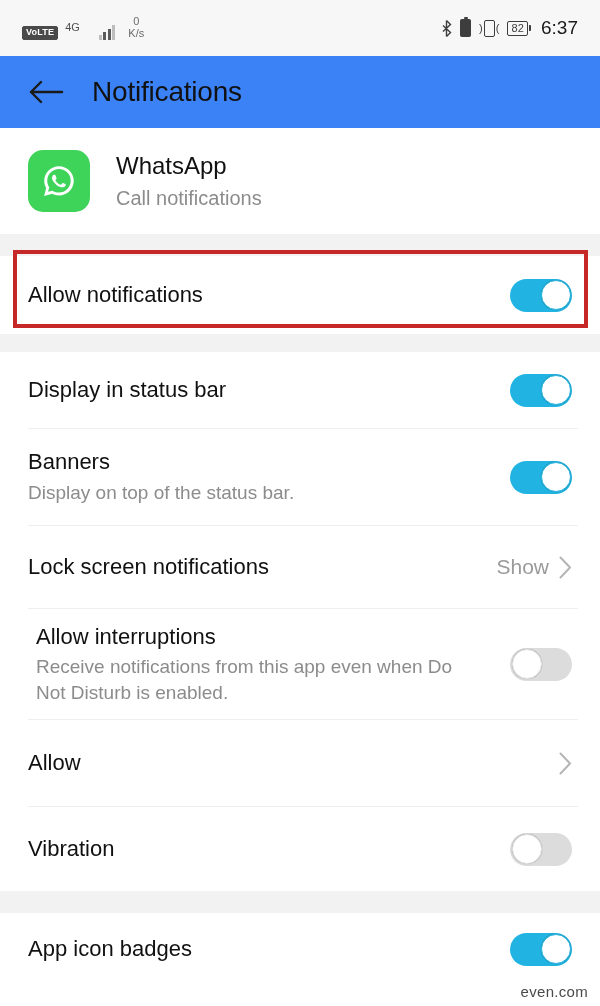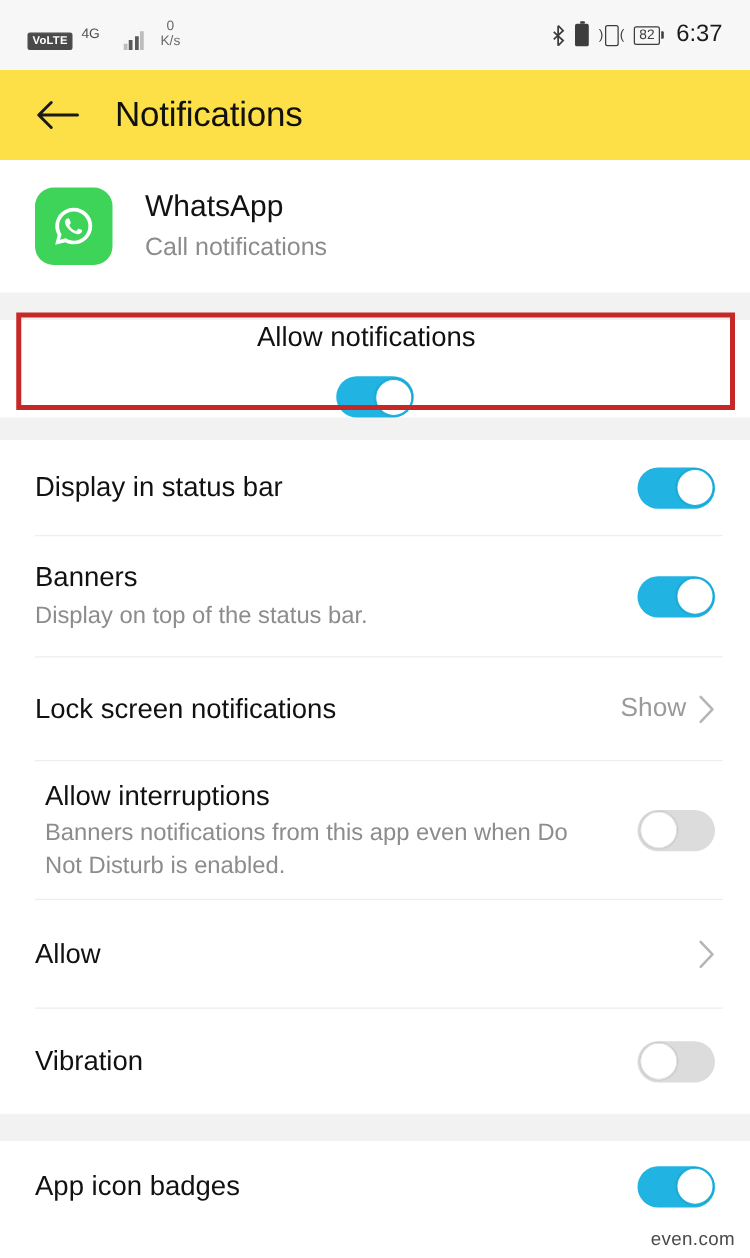--- a/index.html
+++ b/index.html
@@ -130,21 +130,21 @@
   }
   .clock {
     font-size: 19px;
     color: #1a1a1a;
     margin-left: 2px;
   }
 
   
   .app-bar {
     height: 72px;
-    background: #fde047;
+    background: #3b82f6;
     display: flex;
     align-items: center;
     padding: 0 14px 0 28px;
     box-sizing: border-box;
   }
   .back-arrow { width: 36px; height: 26px; flex: none; cursor: pointer; }
   .app-bar-title {
     font-size: 28px;
     color: #111111;
     margin-left: 28px;
@@ -328,21 +328,21 @@
     <div class="app-text">
       <div class="app-name">WhatsApp</div>
       <div class="app-sub">Call notifications</div>
     </div>
   </div>
 </div>
 
 <div class="gap"></div>
 
 <div class="section">
-  <div class="row" style="min-height:78px;flex-direction:column;">
+  <div class="row" style="min-height:78px;">
     <div class="row-text">
       <div class="row-title">Allow notifications</div>
     </div>
     <div class="row-right">
       <div class="toggle on">
         <div class="knob"></div>
       </div>
     </div>
   </div>
 </div>
@@ -385,21 +385,21 @@
       <svg class="chevron" viewBox="0 0 13 23">
         <path d="M1.5 1.5 L11 11.5 L1.5 21.5" fill="none" stroke="#b5b5b5" stroke-width="2" stroke-linecap="round" stroke-linejoin="round"></path>
       </svg>
     </div>
   </div>
   <div class="divider"></div>
 
   <div class="row tall" style="min-height:110px;padding-left:36px;">
     <div class="row-text">
       <div class="row-title">Allow interruptions</div>
-      <div class="row-sub">Banners notifications from this app even when Do Not Disturb is enabled.</div>
+      <div class="row-sub">Receive notifications from this app even when Do Not Disturb is enabled.</div>
     </div>
     <div class="row-right">
       <div class="toggle off">
           <div class="knob"></div>
         </div>
     </div>
   </div>
   <div class="divider"></div>
 
   <div class="row" style="min-height:86px;">

